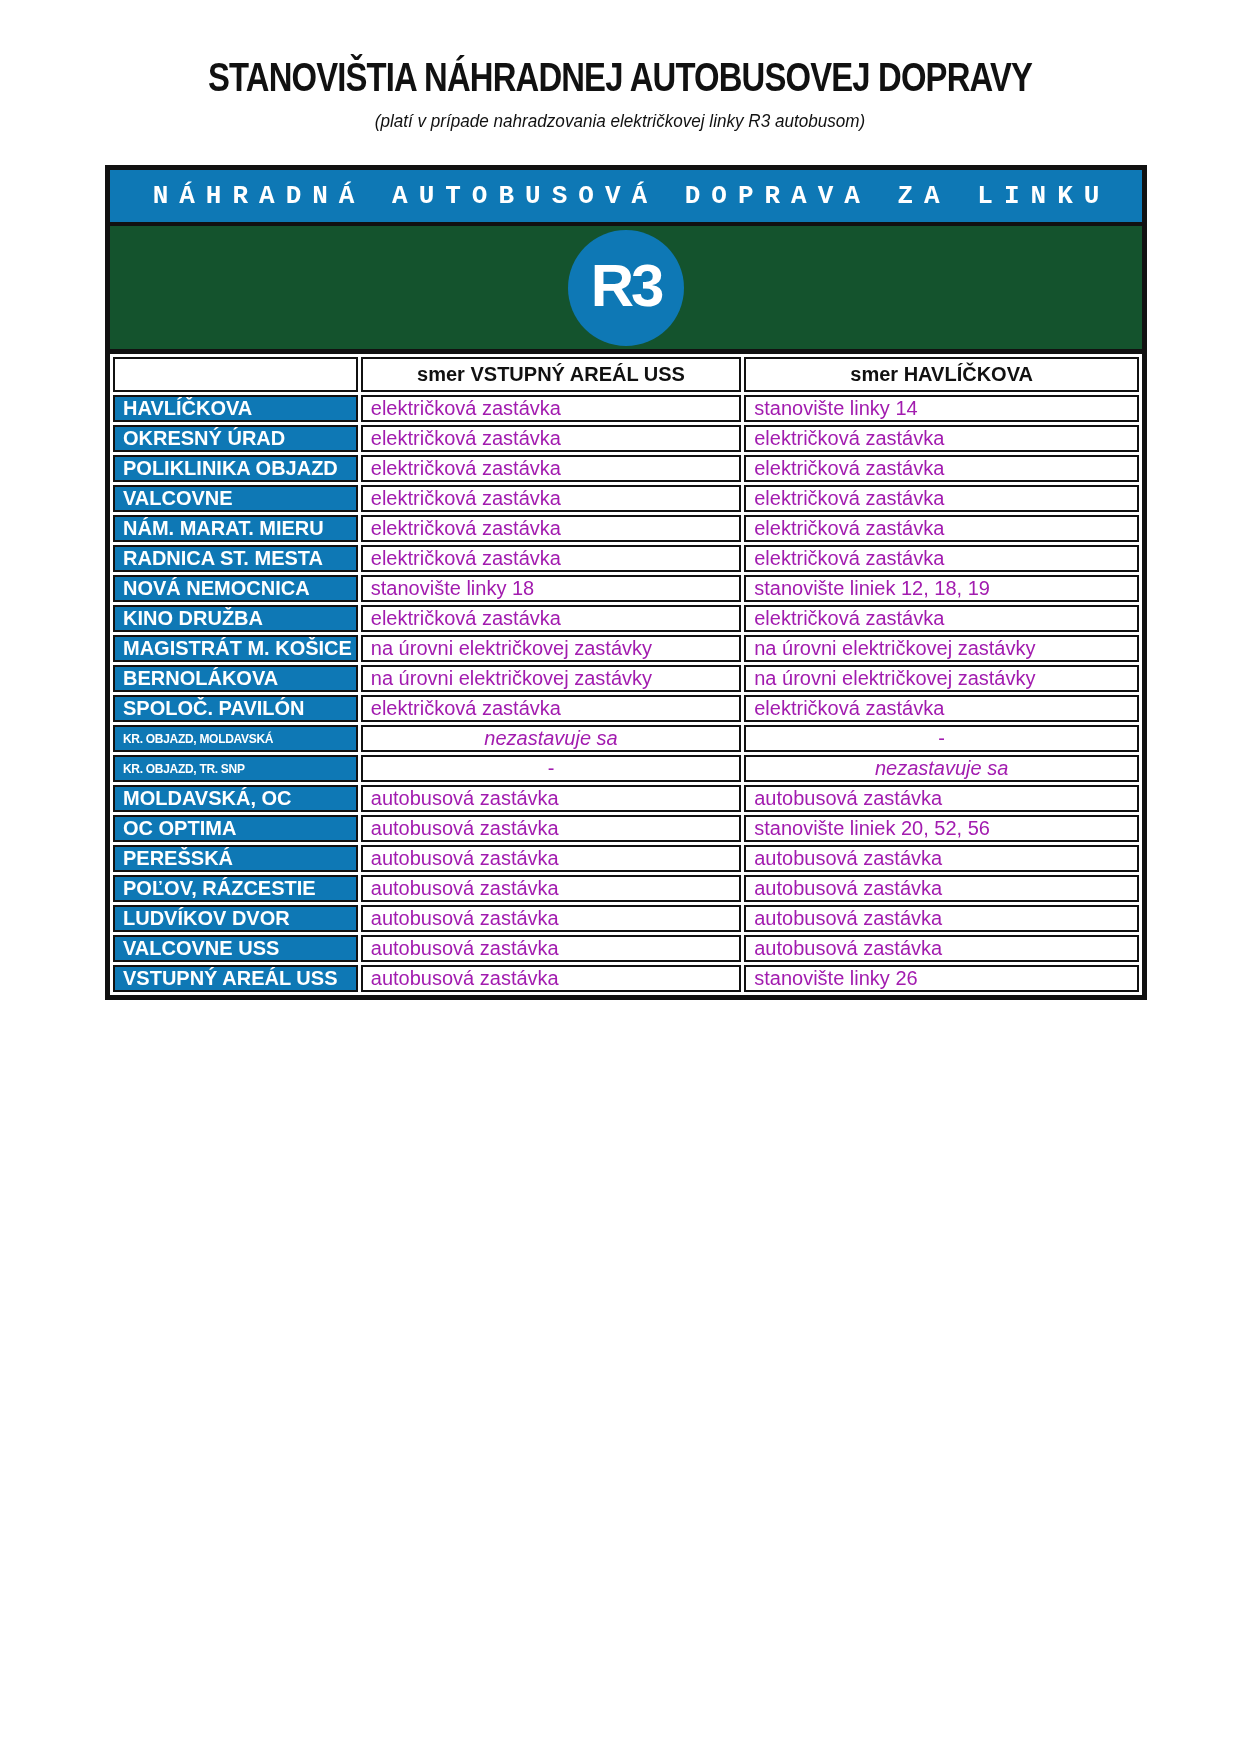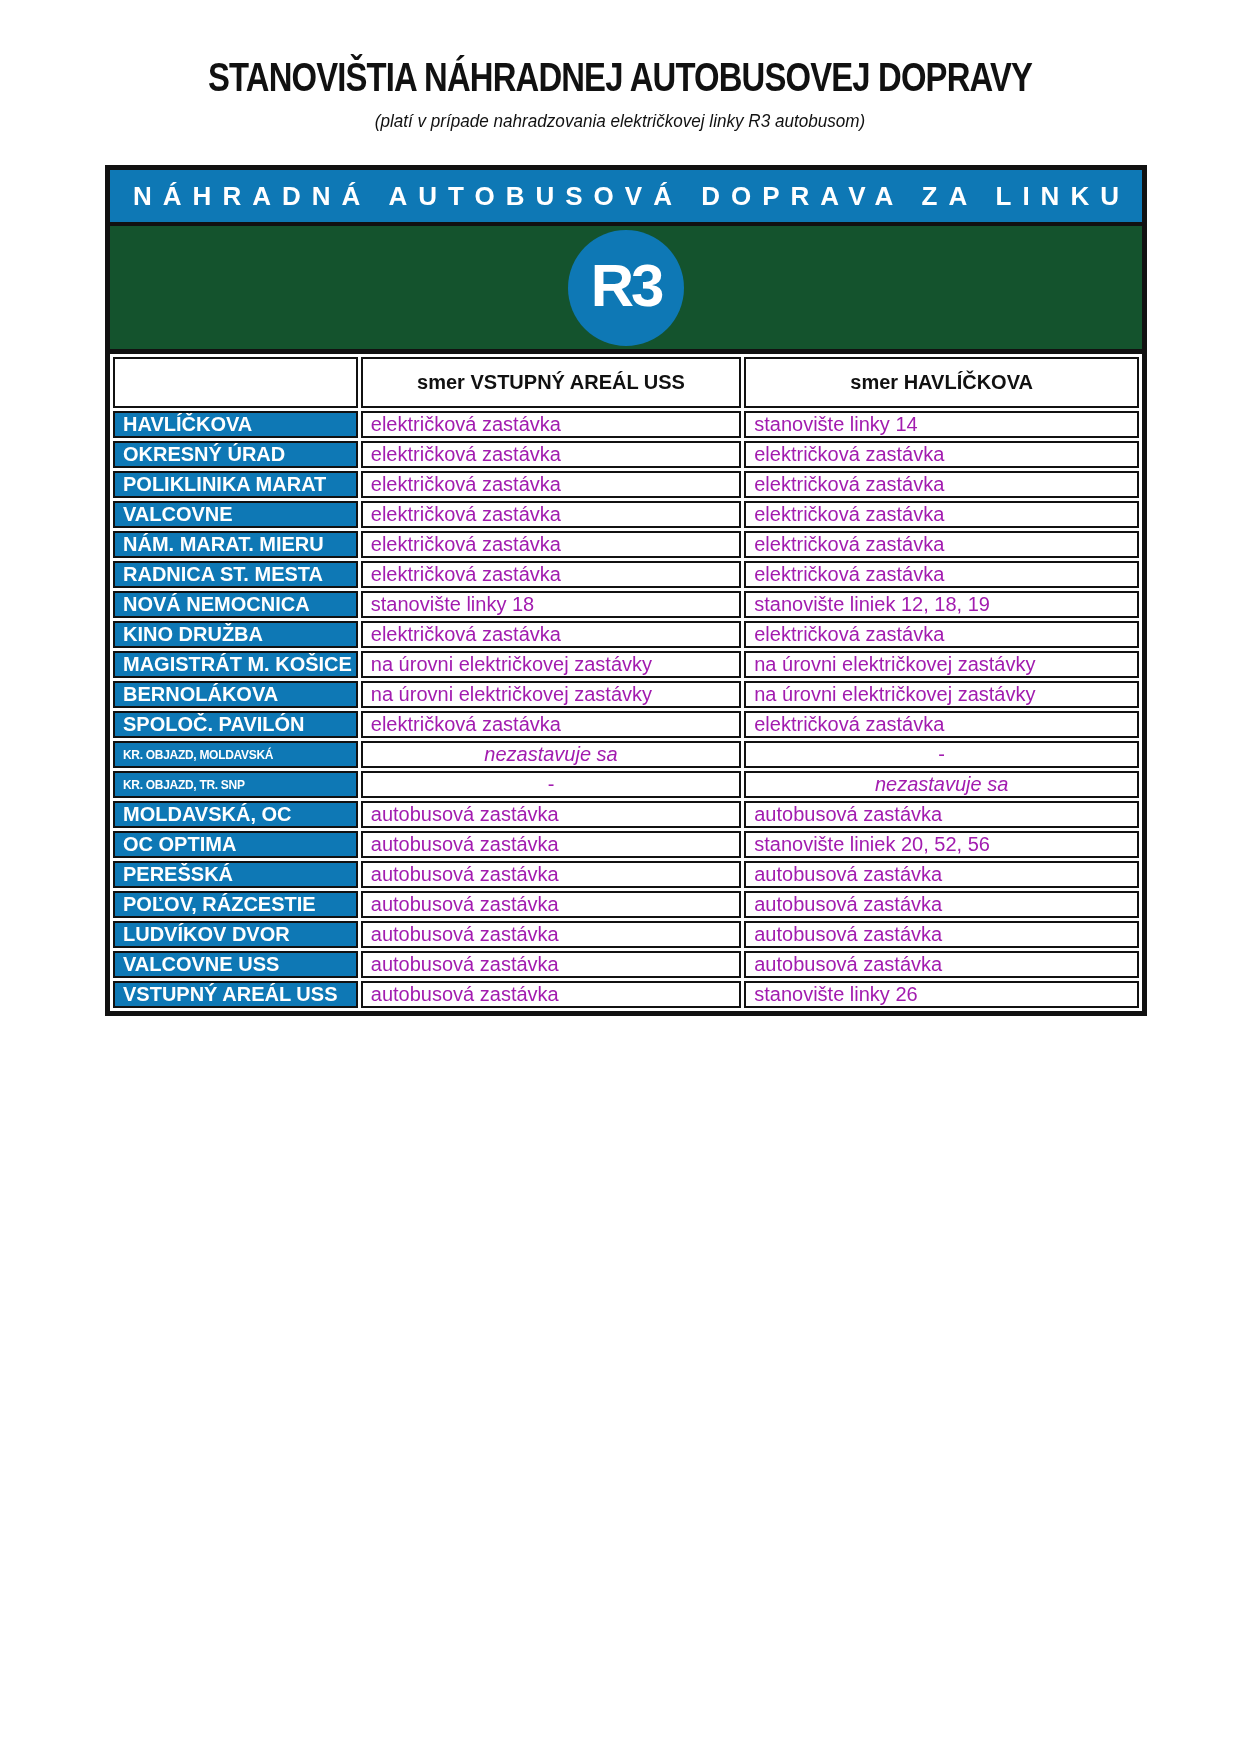--- a/index.html
+++ b/index.html
@@ -22,21 +22,21 @@
   .frame {
     position:absolute; left:105px; top:165px; width:1042px;
     border:5px solid var(--ink); background:#fff;
   }
   .banner {
     height:56px; border-bottom:4px solid var(--ink); background:var(--blue);
     display:flex; align-items:center; justify-content:center;
   }
   .banner .banner-text {
     color:#fff; font-weight:bold; font-size:26px; letter-spacing:11px;
-    text-indent:11px; white-space:nowrap;
+    text-indent:11px; white-space:nowrap;font-family:Liberation Mono, monospace;
   }
   .logo-row {
     height:128px; border-bottom:5px solid var(--ink);
     display:flex; align-items:center; justify-content:center; background:#14532d;
   }
   .line-badge {
     width:116px; height:116px; border-radius:50%; background:var(--blue);
     display:flex; align-items:center; justify-content:center;
   }
   .line-badge span {
@@ -44,21 +44,21 @@
     padding-bottom:4px;
   }
   table.stops {
     width:100%; border-collapse:separate; border-spacing:3px;
     table-layout:fixed; background:#fff;
   }
   table.stops th, table.stops td {
     height:24px; border:2px solid var(--ink); padding:0 8px;
     font-size:20px; white-space:nowrap; overflow:hidden;
   }
-  table.stops th { font-weight:bold; text-align:center; padding:12px 2px; }
+  table.stops th { font-weight:bold; text-align:center; padding:4px 2px; }
   th.c1 { width:24%; }
   th.c2 { width:37.3%; }
   td.stop { background:var(--blue); color:#fff; font-weight:bold;margin-left:20px; }
   td.stop.compact { font-size:12px; letter-spacing:-0.3px; }
   td.val { color:#a21caf; }
   td.val.italic { font-style:italic; }
   td.val.center { text-align:center; }
 </style>
 </head>
 <body>
@@ -89,21 +89,21 @@
     <td class="stop">HAVLÍČKOVA</td>
     <td class="val">električková zastávka</td>
     <td class="val">stanovište linky 14</td>
   </tr>
           <tr>
     <td class="stop">OKRESNÝ ÚRAD</td>
     <td class="val">električková zastávka</td>
     <td class="val">električková zastávka</td>
   </tr>
           <tr>
-    <td class="stop">POLIKLINIKA MARAT</td>
+    <td class="stop">POLIKLINIKA OBJAZD</td>
     <td class="val">električková zastávka</td>
     <td class="val">električková zastávka</td>
   </tr>
           <tr>
     <td class="stop">VALCOVNE</td>
     <td class="val">električková zastávka</td>
     <td class="val">električková zastávka</td>
   </tr>
           <tr>
     <td class="stop">NÁM. MARAT. MIERU</td>

